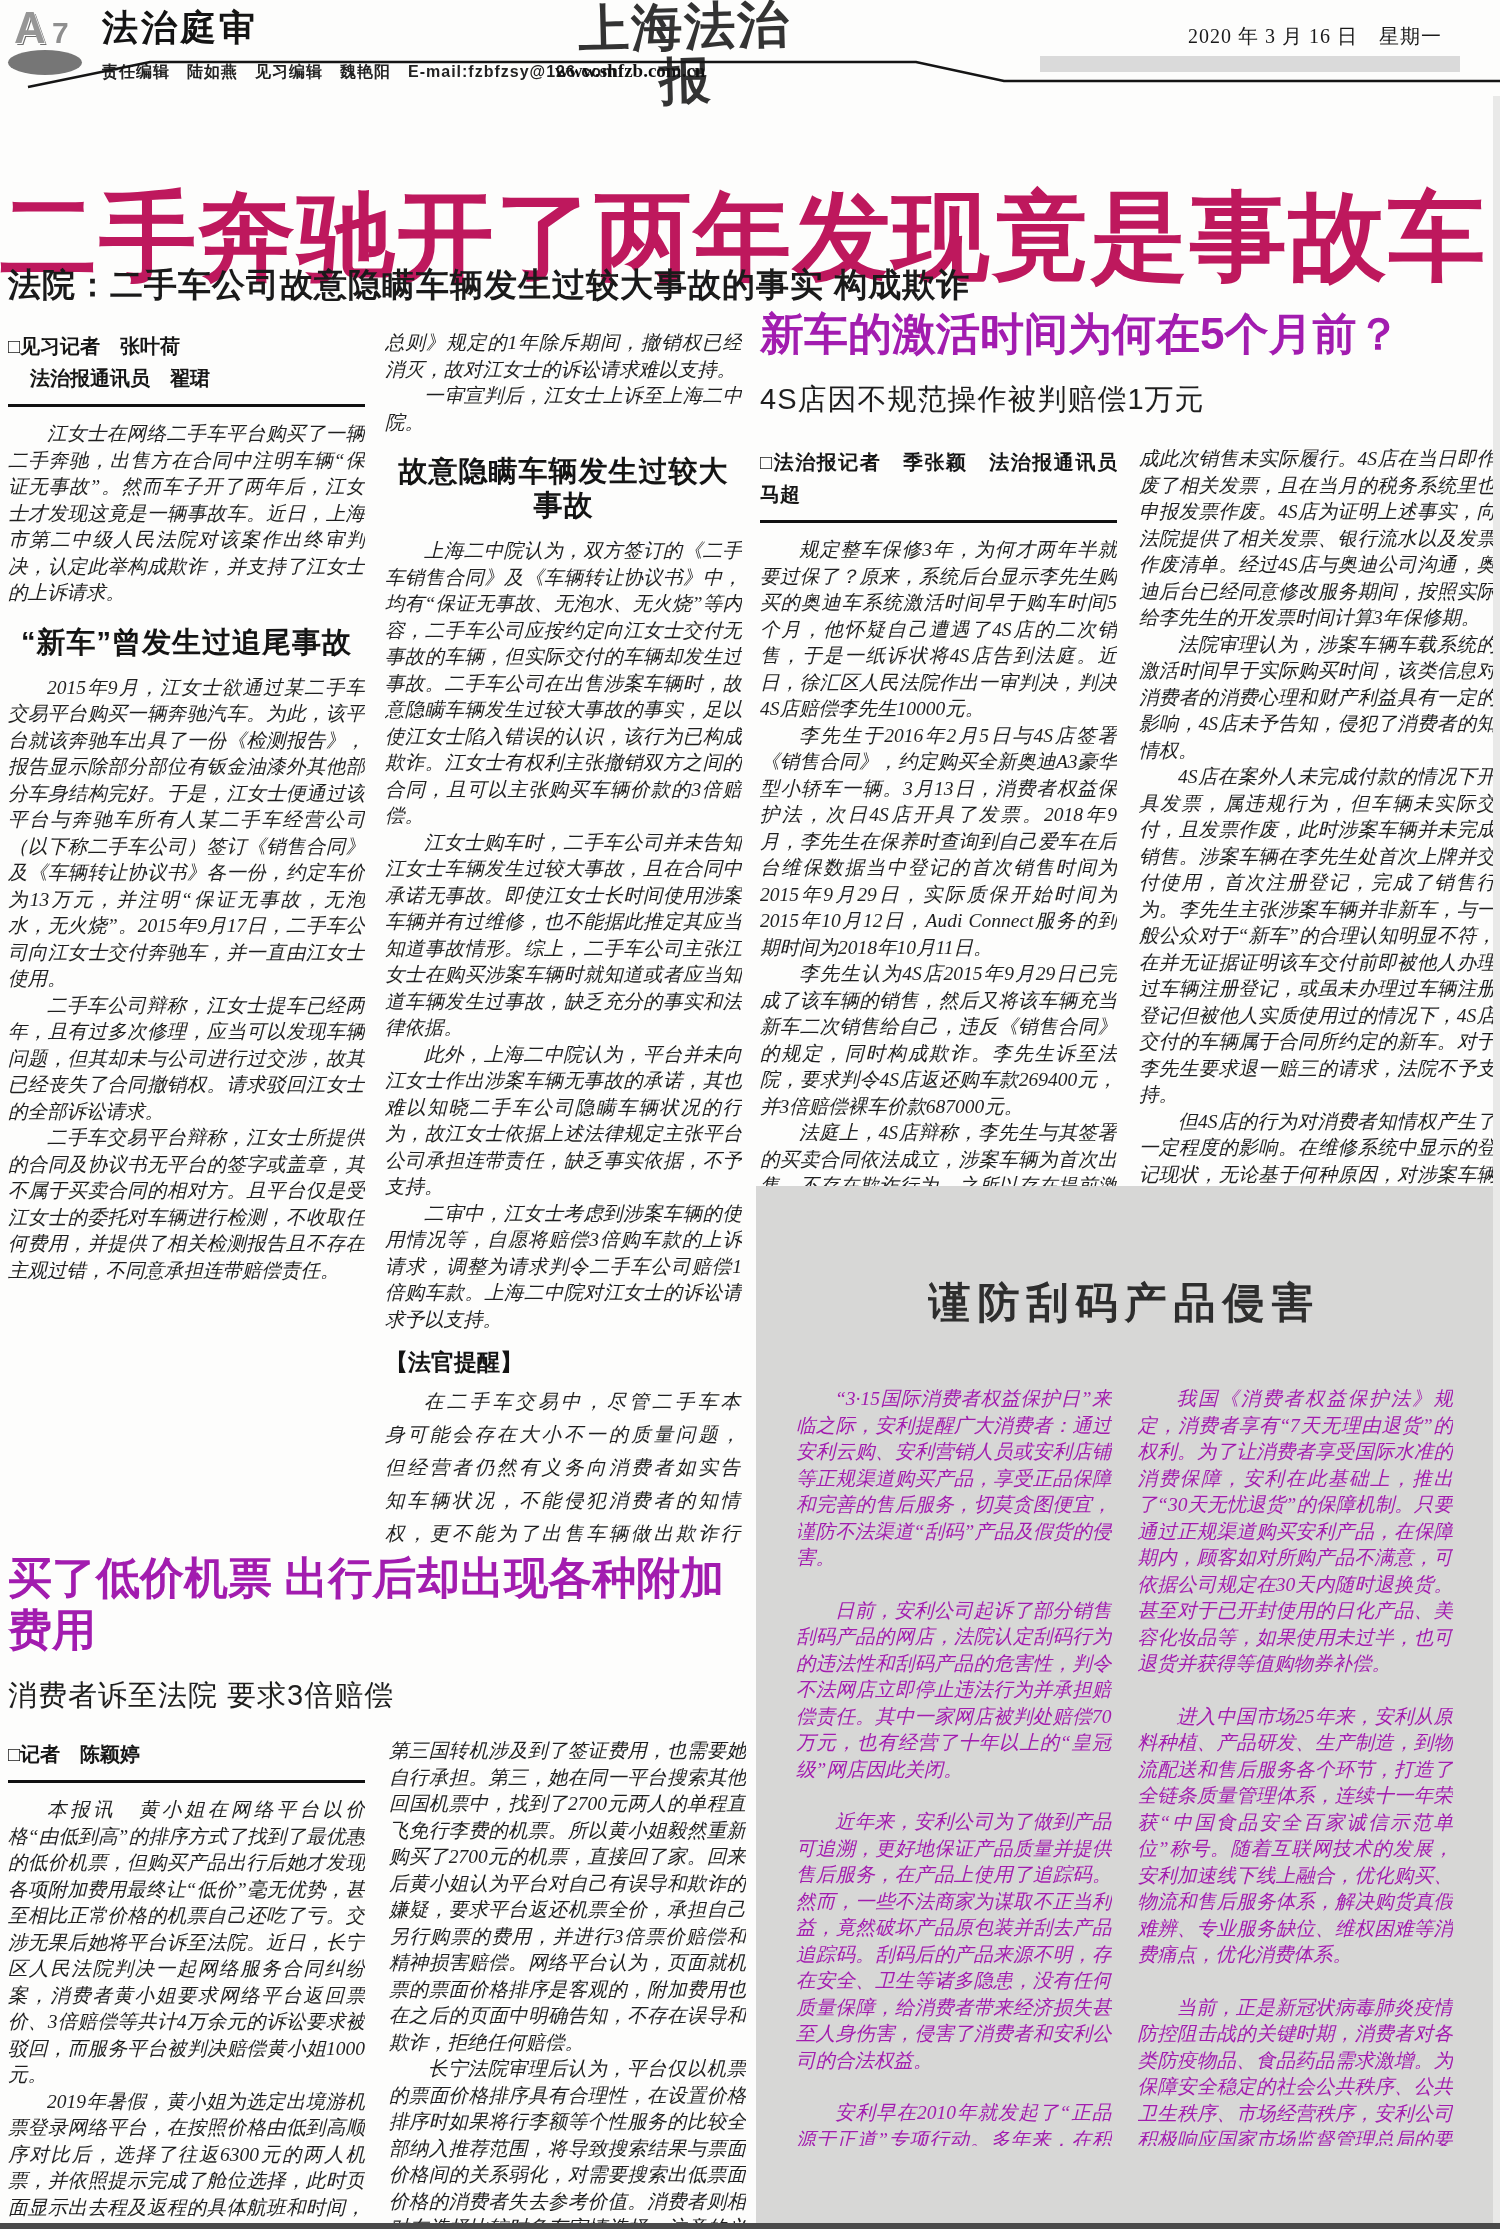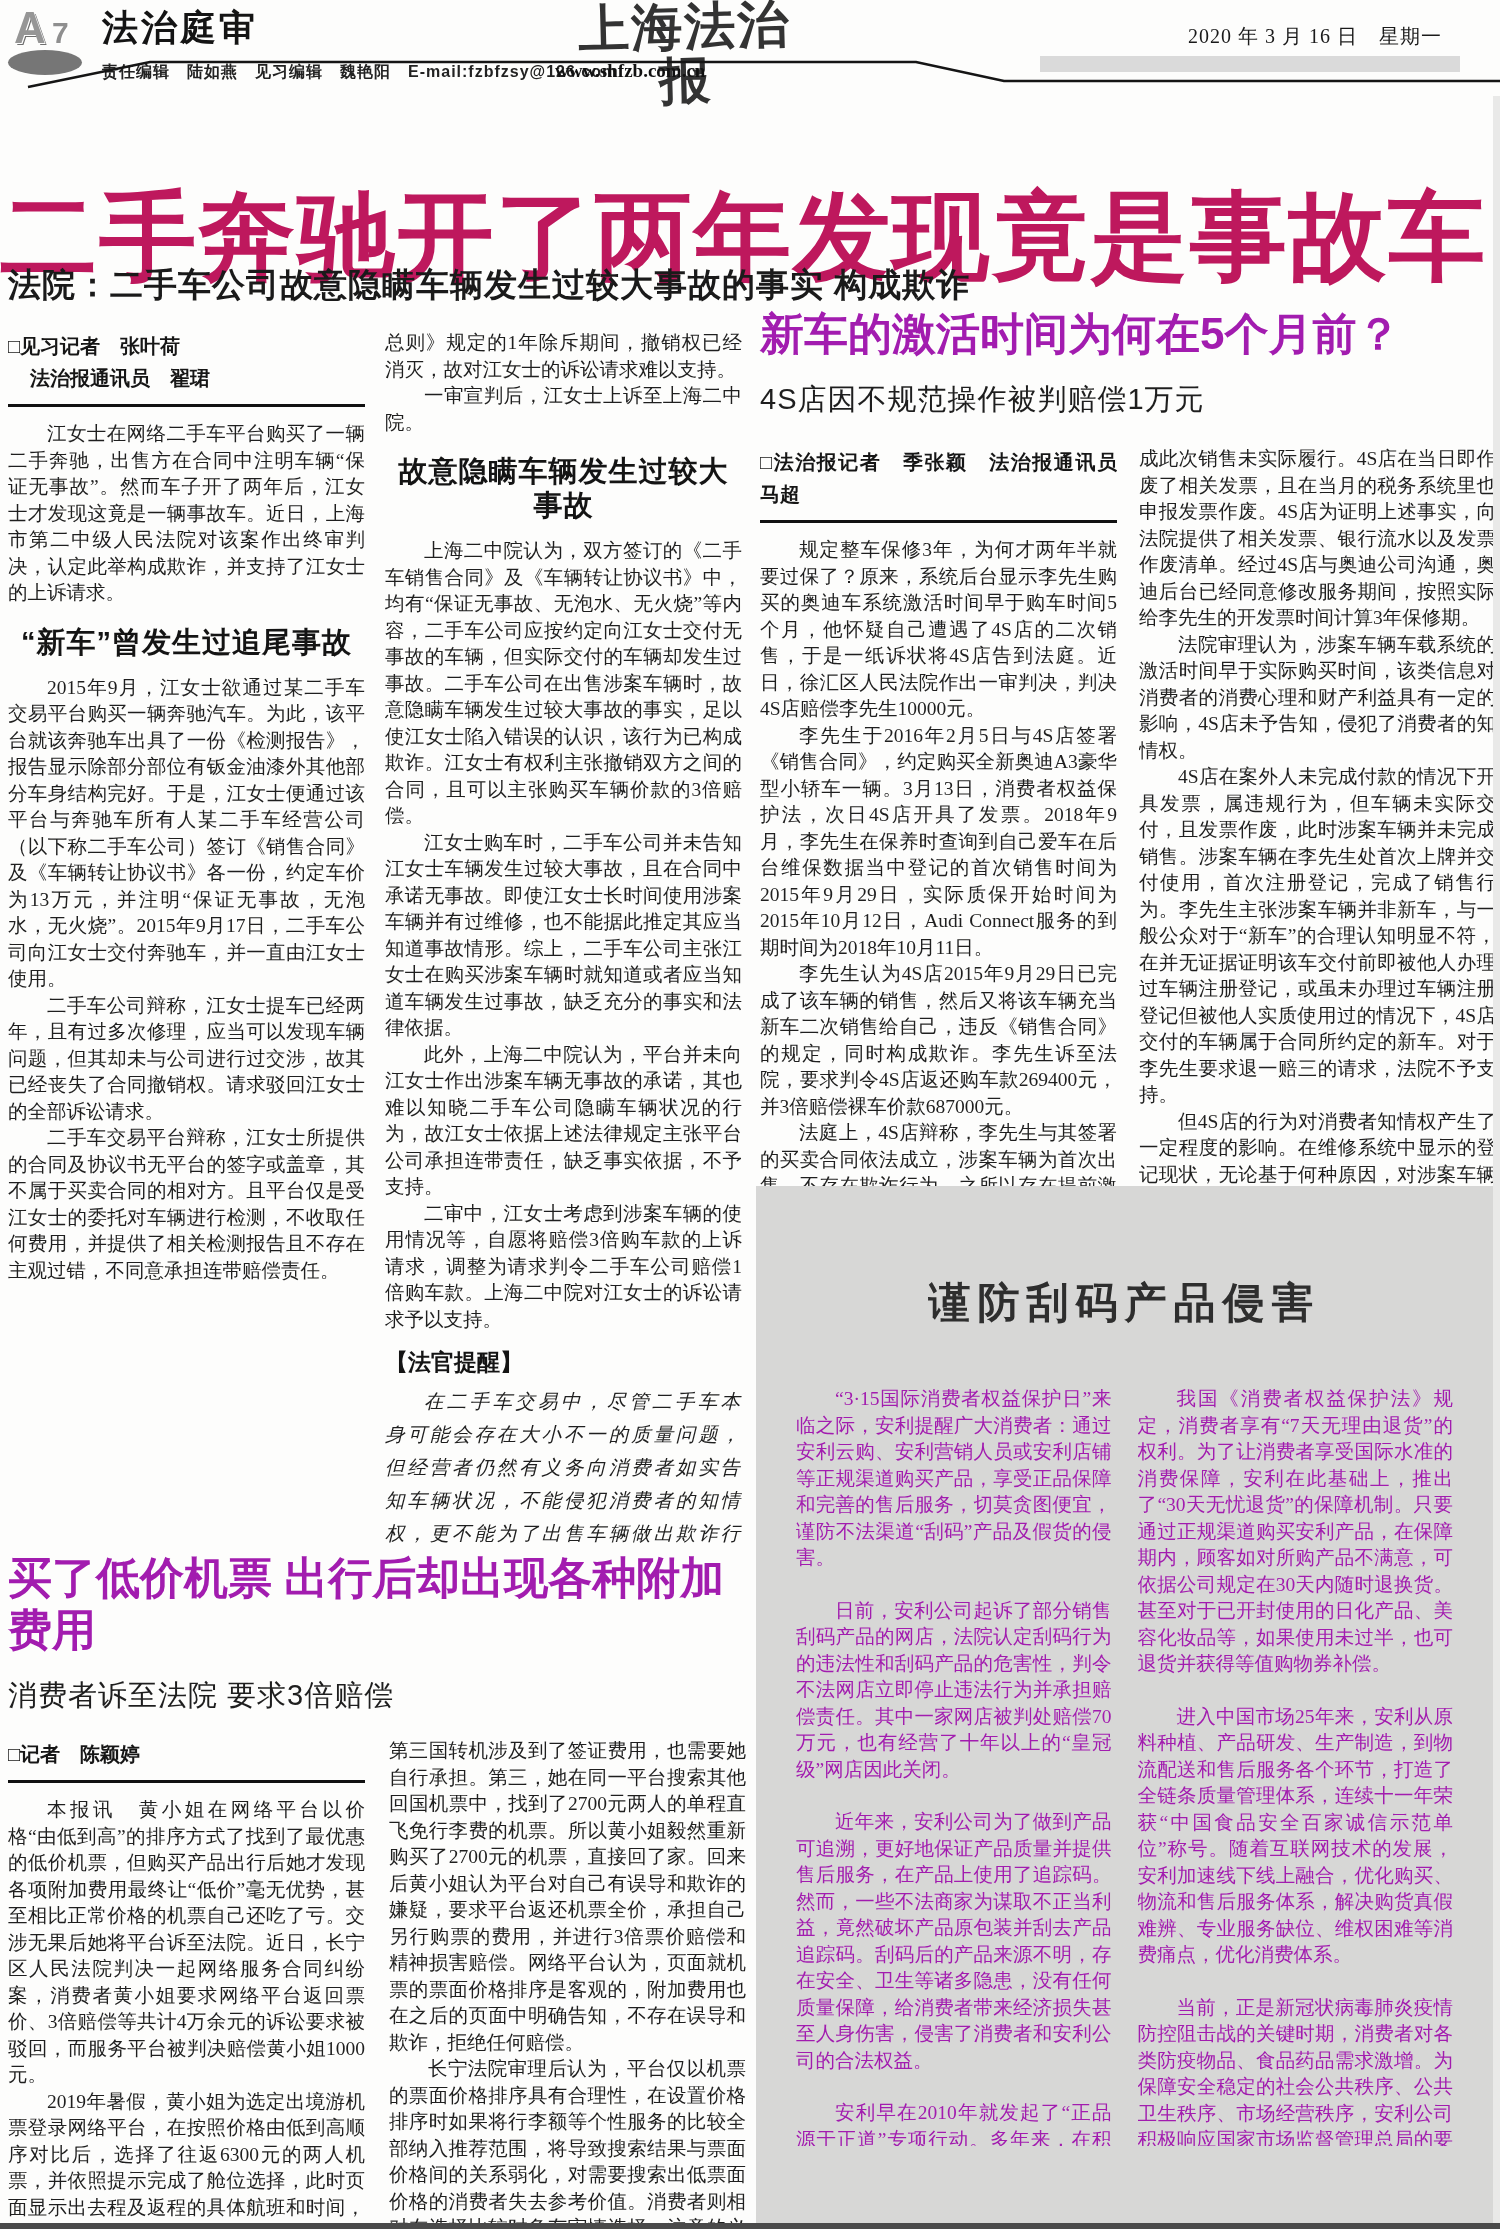--- a/index.html
+++ b/index.html
@@ -58,21 +58,21 @@
   #subtitle1 {
     left:8px; top:264px; width:1010px;
     font:700 33px/42px "Liberation Sans","DejaVu Sans",sans-serif; color:#1a1a1a; letter-spacing:1px;
   }
 
   
   .article-col {
     position:absolute; width:357px; overflow:hidden;
     font-size:19.5px; line-height:26.5px; text-align:justify; color:#1f1f1f;
   }
-  .para { margin:0; text-indent:2em; }
+  .para { margin:0; text-indent:2em;font-style:italic; }
   .no-indent { text-indent:0; }
   .col-subhead {
     font:900 29px/34px "Liberation Sans","DejaVu Sans",sans-serif;
     text-align:center; text-indent:0; margin:18px 0 16px; color:#141414; letter-spacing:1px;
   }
   .reminder-label {
     font:900 23px/26px "Liberation Sans","DejaVu Sans",sans-serif;
     text-indent:0; margin:16px 0 10px; color:#141414;
   }
   .kai { font-style:italic; line-height:33px; letter-spacing:2px; }

